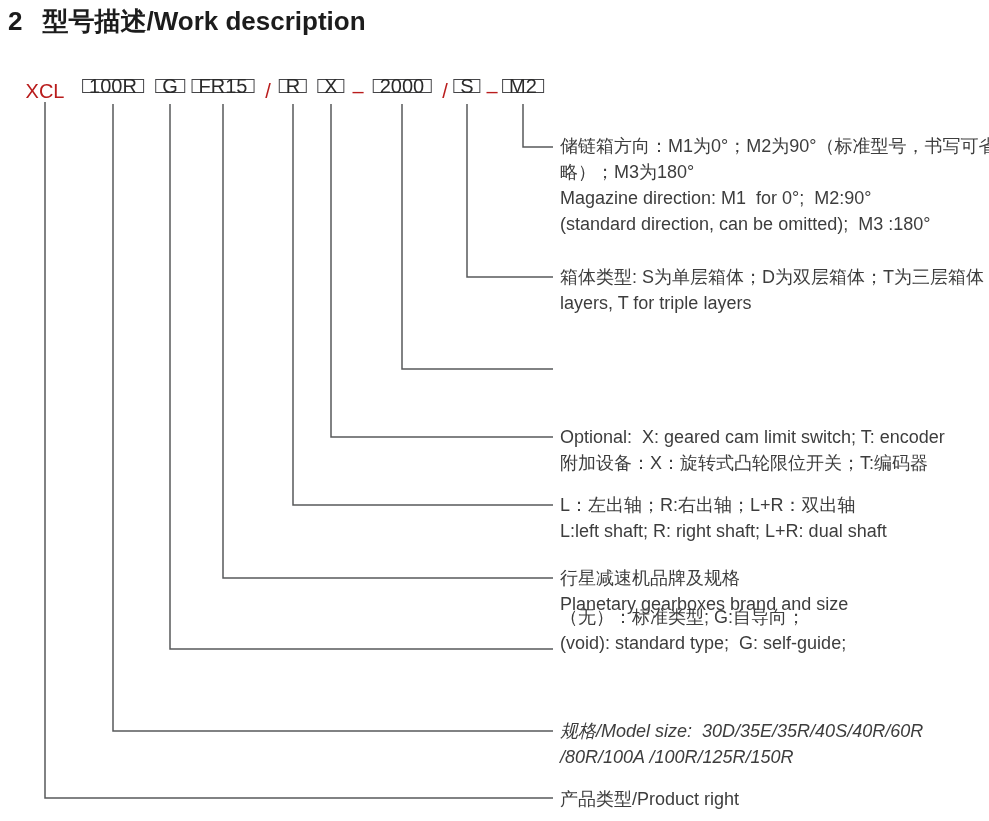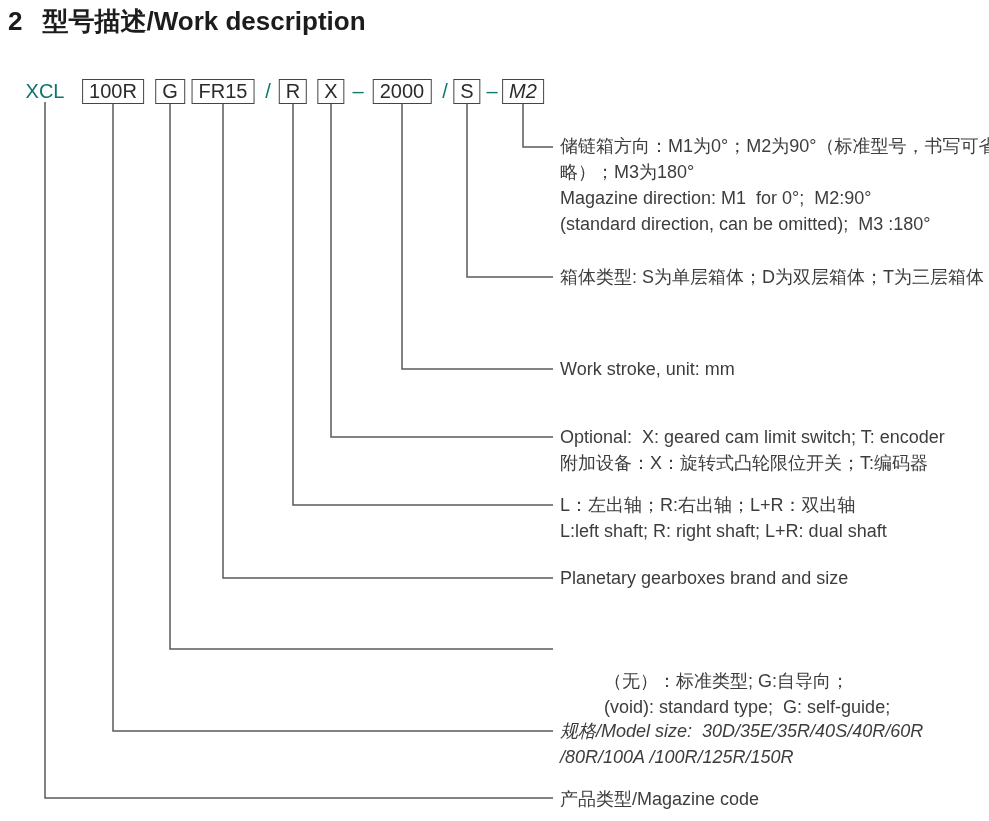--- a/index.html
+++ b/index.html
@@ -37,30 +37,30 @@
     font-weight: 700;
     color: #1c1c1c;
     white-space: nowrap;
   }
   .code-item {
     position: absolute;
     top: 80px;
     transform: translateX(-50%);
     font-size: 20px;
     line-height: 22px;
-    color: #0f766e;
+    color: #b91c1c;
     white-space: nowrap;
     font-weight: 500;
   }
   .code-box {
     position: absolute;
     top: 79px;
     transform: translateX(-50%);
     box-sizing: border-box;
-    height: 25px;
+    height: 14px;
     border: 1.5px solid #454548;
     padding: 0 6px;
     display: flex;
     align-items: center;
     font-size: 20px;
     color: #2b2b2b;
     white-space: nowrap;
     font-weight: 500;
     background: #ffffff;
   }
@@ -103,59 +103,60 @@
     <span class="code-box" style="left:170px;">G</span>
     <span class="code-box" style="left:223px;">FR15</span>
     <span class="code-item" style="left:268px;">/</span>
     <span class="code-box" style="left:293px;">R</span>
     <span class="code-box" style="left:331px;">X</span>
     <span class="code-item" style="left:358px;">–</span>
     <span class="code-box" style="left:402px;">2000</span>
     <span class="code-item" style="left:445px;">/</span>
     <span class="code-box" style="left:467px;">S</span>
     <span class="code-item" style="left:492px;">–</span>
-    <span class="code-box" style="left:523px;font-style:italic;">M2</span>
+    <span class="code-box" style="left:523px;">M2</span>
   </div>
 
   <div class="desc" style="top:133px;">
     <div class="desc-line">储链箱方向：M1为0°；M2为90°（标准型号，书写可省</div>
     <div class="desc-line">略）；M3为180°</div>
     <div class="desc-line">Magazine direction: M1  for 0°;  M2:90°</div>
     <div class="desc-line">(standard direction, can be omitted);  M3 :180°</div>
   </div>
 
   <div class="desc" style="top:264px;">
     <div class="desc-line">箱体类型: S为单层箱体；D为双层箱体；T为三层箱体</div>
+    <div class="desc-line">layers, T for triple layers</div>
   </div>
 
   <div class="desc" style="top:356px;">
-    <div class="desc-line">Work stroke, unit: mm</div>
   </div>
 
   <div class="desc" style="top:424px;">
     <div class="desc-line">Optional:  X: geared cam limit switch; T: encoder</div>
     <div class="desc-line">附加设备：X：旋转式凸轮限位开关；T:编码器</div>
   </div>
 
   <div class="desc" style="top:492px;">
     <div class="desc-line">L：左出轴；R:右出轴；L+R：双出轴</div>
     <div class="desc-line">L:left shaft; R: right shaft; L+R: dual shaft</div>
   </div>
 
   <div class="desc" style="top:565px;">
+    <div class="desc-line">行星减速机品牌及规格</div>
     <div class="desc-line">Planetary gearboxes brand and size</div>
   </div>
 
-  <div class="desc" style="top:668px;margin-left:44px;">
+  <div class="desc" style="top:604px;">
     <div class="desc-line">（无）：标准类型; G:自导向；</div>
     <div class="desc-line">(void): standard type;  G: self-guide;</div>
   </div>
 
   <div class="desc" style="top:718px;font-style:italic;">
     <div class="desc-line">规格/Model size:  30D/35E/35R/40S/40R/60R</div>
     <div class="desc-line">/80R/100A /100R/125R/150R</div>
   </div>
 
   <div class="desc" style="top:786px;">
-    <div class="desc-line">产品类型/Magazine code</div>
+    <div class="desc-line">产品类型/Product right</div>
   </div>
 
 </div>
 
 </body></html>

